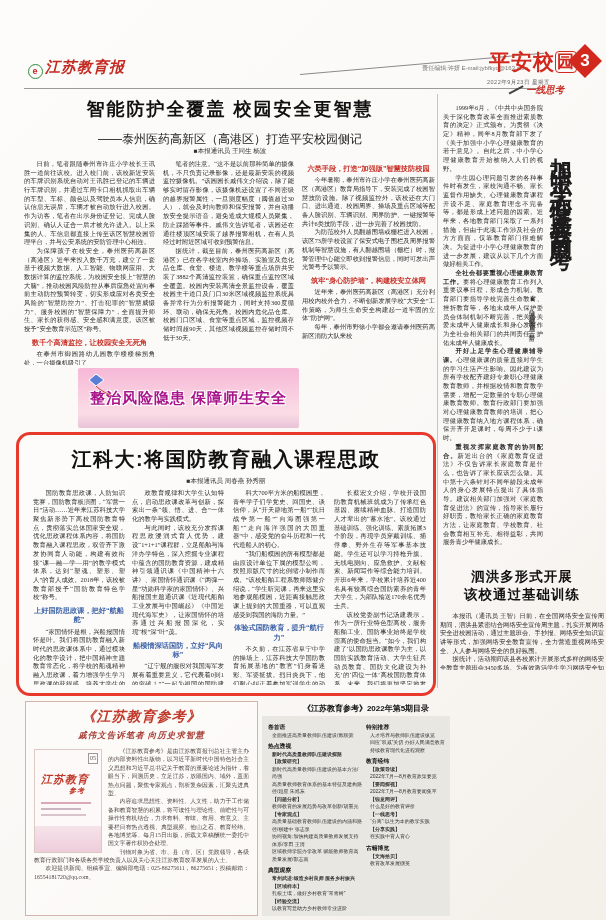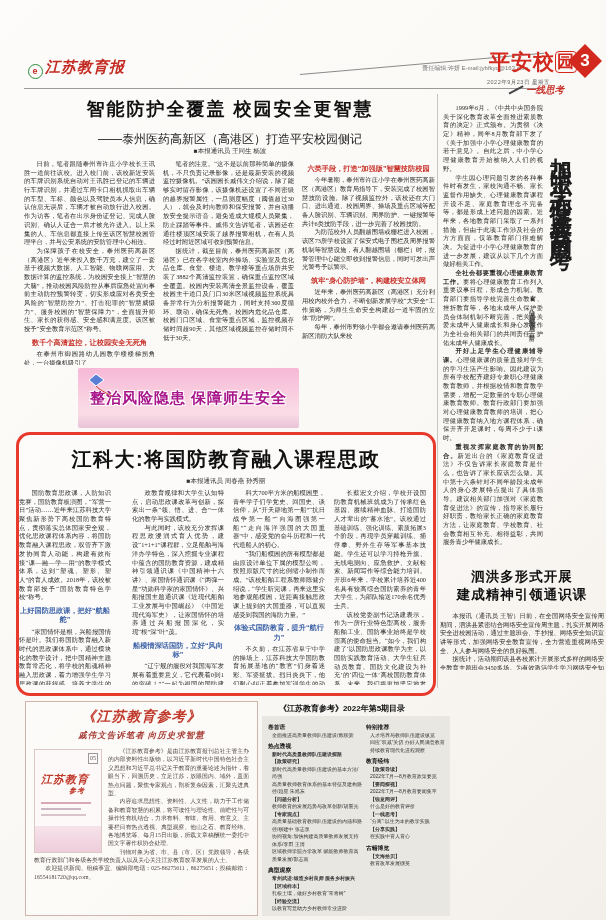--- a/index.html
+++ b/index.html
@@ -116,21 +116,21 @@
       <div class="para">今年暑期，泰州市许庄小学在泰州医药高新区（高港区）教育局指导下，安装完成了校园智慧技防设施。除了视频监控外，该校还在大门口、进出通道、校园周界、操场及重点区域等配备人脸识别、车辆识别、周界防护、一键报警等共计6类技防手段，进一步完善了校园技防。</div>
       <div class="para">为防范校外人员翻越围墙或栅栏进入校园，该区73所学校设置了保安式电子围栏及周界报警机制等智慧设施，有人翻越围墙（栅栏）时，报警管理中心能立即收到报警信息，同时可发出声光警号予以警示。</div>
       <div class="subhead red">筑牢“身心防护墙”，构建校安立体网</div>
       <div class="para">近年来，泰州医药高新区（高港区）充分利用校内校外合力，不断创新发展学校“大安全”工作策略，为师生生命安全构建起一道牢固的立体“防护网”。</div>
       <div class="para">每年，泰州市野徐小学都会邀请泰州医药高新区消防大队来校</div>
     </div>
 
   <div class="abs redbox" style="left:16px;top:432px;width:414px;height:258px;">
     <div class="box-headline" style="margin-top:11px;">江科大:将国防教育融入课程思政</div>
     <div class="byline" style="margin-top:4px;">■本报通讯员  周春燕  孙秀丽</div>
-    <div class="col" style="position:absolute;left:0;top:54px;width:92px;height:196px;">
+    <div class="col" style="position:absolute;left:14px;top:54px;width:92px;height:196px;">
         <div class="para">国防教育思政课，人防知识竞赛，国防教育板演图，“军营一日”活动……近年来江苏科技大学聚焦新形势下高校国防教育特点，贯彻落实总体国家安全观，优化思政课程体系内容，将国防教育融入课程思政，双管齐下激发协同育人动能，构建有效衔接“课—融—学—用”的教学模式体系，达到“塑魂、塑形、塑人”的育人成效。2018年，该校被教育部授予“国防教育特色学校”称号。</div>
         <div class="subhead blue">上好国防思政课，把好“航船舵”</div>
         <div class="para">“家国情怀是根，兴船报国情怀是叶。我们将国防教育融入新时代的思政课体系中，通过模块化的教学设计，把中国精神主题教育常态化，将学校的船魂精神融入思政课，着力增强学生学习思政课的获得感，培养大学生的船魂精神、家国情怀、共同理想、崇高信仰。”江科大马克思主义学院党总支书记郭蕾介绍说，他们根据思</div>
       </div>
     <div class="col" style="position:absolute;left:113px;top:54px;width:92px;height:196px;">
         <div class="para">政教育规律和大学生认知特点，启动思政课改革与创新，探索出一条“领、悟、进、合”一体化的教学与实践模式。</div>
         <div class="para">与此同时，该校充分发挥课程思政浸润式育人优势，建设“1+1+1”课程群，立足船舶与海洋办学特色，深入挖掘专业课程中蕴含的国防教育资源，建成精神引领通识课《中国精神十六讲》、家国情怀通识课《“两弹一星”功勋科学家的家国情怀》、兴船报国主题通识课《近现代船舶工业发展与中国崛起》《中国近现代海军史》，让家国情怀的培养通过兴船报国深化，实现“根”深“叶”茂。</div>
         <div class="subhead blue">船模情深话国防，立好“风向标”</div>
         <div class="para">“辽宁舰的服役对我国海军发展有着重要意义，它代表着0到1的突破！”“一起为祖国的国防建设添砖加瓦，用青春助力中华民族伟大复兴中国梦的实现，以科技赋能助力国家‘海洋强国’建设。”……在江</div>
       </div>
@@ -155,21 +155,21 @@
       <div class="para">学生因心理问题引发的各种事件时有发生，家校沟通不畅、家长监督作用缺失、心理健康教育课程开设不足、家庭教育理念不完备等，都是形成上述问题的因素。近年来，各地教育部门采取了一系列措施，但由于此项工作涉及社会的方方面面，仅靠教育部门很难解决。为促进中小学心理健康教育的进一步发展，建议从以下几个方面做好相关工作。</div>
       <div class="para"><span class="lead">全社会都要重视心理健康教育工作。</span>要将心理健康教育工作列入重要议事日程，形成合力机制。教育部门要指导学校完善生命教育、挫折教育等，各地未成年人保护委员会体制机制不断完善，把关心关爱未成年人健康成长和身心发展作为全社会相关部门的共同责任，护佑未成年人健康成长。</div>
       <div class="para"><span class="lead">开好上足学生心理健康辅导课。</span>心理健康课的质量直接对学生的学习生活产生影响。因此建议为所有学校配齐建好专兼职心理健康教育教师，并根据校情和教育教学需要，增配一定数量的专职心理健康教育教师。教育行政部门要加强对心理健康教育教师的培训，把心理健康教育纳入地方课程体系，确保开齐开足课时，每周不少于1课时。</div>
       <div class="para"><span class="lead">重视发挥家庭教育的协同配合。</span>新近出台的《家庭教育促进法》不仅告诉家长家庭教育是什么，也告诉了家长应该怎么做。其中第十六条针对不同年龄段未成年人的身心发展特点提出了具体指导。建议相关部门加强对《家庭教育促进法》的宣传，指导家长履行好职责，教给家长正确的家庭教育方法，让家庭教育、学校教育、社会教育相互补充、相得益彰，共同服务青少年健康成长。</div>
     </div>
   <div class="abs vbyline" style="left:527px;top:295px;height:230px;">■盐城市盐都区教育局  于林富</div>
   <div class="abs vtitle" style="left:546px;top:140px;height:425px;">加强中小学心理健康教育的思考</div>
 
   <div class="abs sh-title" style="left:440px;top:568px;width:164px;">
     <div>泗洪多形式开展</div>
-    <div>建成精神引领通识课</div>
+    <div>该校通过基础训练</div>
   </div>
   <div class="abs col" style="left:440px;top:612px;width:164px;height:58px;">
       <div class="para">本报讯（通讯员  王智）日前，在全国网络安全宣传周期间，泗洪县紧密结合网络安全宣传周主题，扎实开展网络安全进校园活动，通过主题班会、手抄报、网络安全知识宣讲等形式，加强网络安全教育宣传，全力营造重视网络安全、人人参与网络安全的良好氛围。</div>
       <div class="para">据统计，活动期间该县各校累计开展形式多样的网络安全教育主题班会3450多场。为有效激活学生学习网络安全知识的积极性，该县还开展了网络安全主题绘画、特色手抄报竞赛活动，累计收到作品49320余份，作品构思巧妙、内容丰富、形式新颖。</div>
     </div>
 
   <div class="abs adbox" style="left:25px;top:701px;width:231px;height:213px;">
     <div class="ad-title" style="margin-top:6px;">《江苏教育参考》</div>
     <div class="ad-slogan" style="margin-top:4px;">戚伟文告诉笔者  向历史求智慧</div>
     <div class="ad-body" style="margin:5px 8px 0;">
@@ -179,21 +179,21 @@
         <span class="cv-t" style="top:36px;left:34px;font-size:7px;">参考</span>
         <span class="cv-bar" style="top:52px;"></span>
         <span class="cv-bar" style="top:58px;width:40px;background:#c9b6c0;"></span>
         <span class="cv-bar" style="top:64px;width:45px;background:#d9c4cc;"></span>
         <span class="cv-bottom"></span>
       </div>
       <span><div class="para">《江苏教育参考》是由江苏教育报刊总社主管主办的内部资料性出版物，以习近平新时代中国特色社会主义思想和习近平总书记关于教育的重要论述为指针，着眼当下，回溯历史，立足江苏，放眼国内、域外，直面热点问题，聚焦专家观点，剖析复杂因素，汇聚先进典型。</div><div class="para">内容追求思想性、资料性、人文性，助力于工作储备和教育智慧的积累，将可读性与理论性、前瞻性与可操作性有机结合，力求有料、有味、有用、有意义。主要栏目有热点透视、典型观察、他山之石、教育经纬、各地博览等。每月15日出版，所载文章稿酬统一委托中国文字著作权协会处理。</div><div class="para">刊物对象为省、市、县（市、区）党政领导，各级教育行政部门和各级各类学校负责人以及关心关注江苏教育改革发展的人士。</div><div class="para">欢迎提供新闻、组稿事宜。编辑部电话：025-86275611，86275651；投稿邮箱：16554181720@qq.com。</div></span>
     </div>
   </div>
 
-  <div class="abs toc-header" style="left:248px;top:703px;width:188px;">《江苏教育参考》2022年第5期目录</div>
+  <div class="abs toc-header" style="left:272px;top:703px;width:188px;">《江苏教育参考》2022年第5期目录</div>
   <div class="abs toc-box" style="left:262px;top:716px;width:188px;height:200px;">
     <div class="toc-col" style="position:absolute;left:6px;top:4px;width:94px;height:192px;">
         <div class="toc-head">卷首语</div>
         <div class="toc-line">全面推进高质量教师队伍建设/戴联荣</div>
         <div class="toc-head">热点透视</div>
         <div class="toc-line b">新时代高质量教师队伍建设探路</div>
         <div class="toc-line b">【政策研究】</div>
         <div class="toc-line">新时代高质量教师队伍建设的基本方法/尚强</div>
         <div class="toc-line">高质量教师教育体系的基本特征及建构路径/赵星 朱旭东</div>
         <div class="toc-line b">【问题分析】</div>

